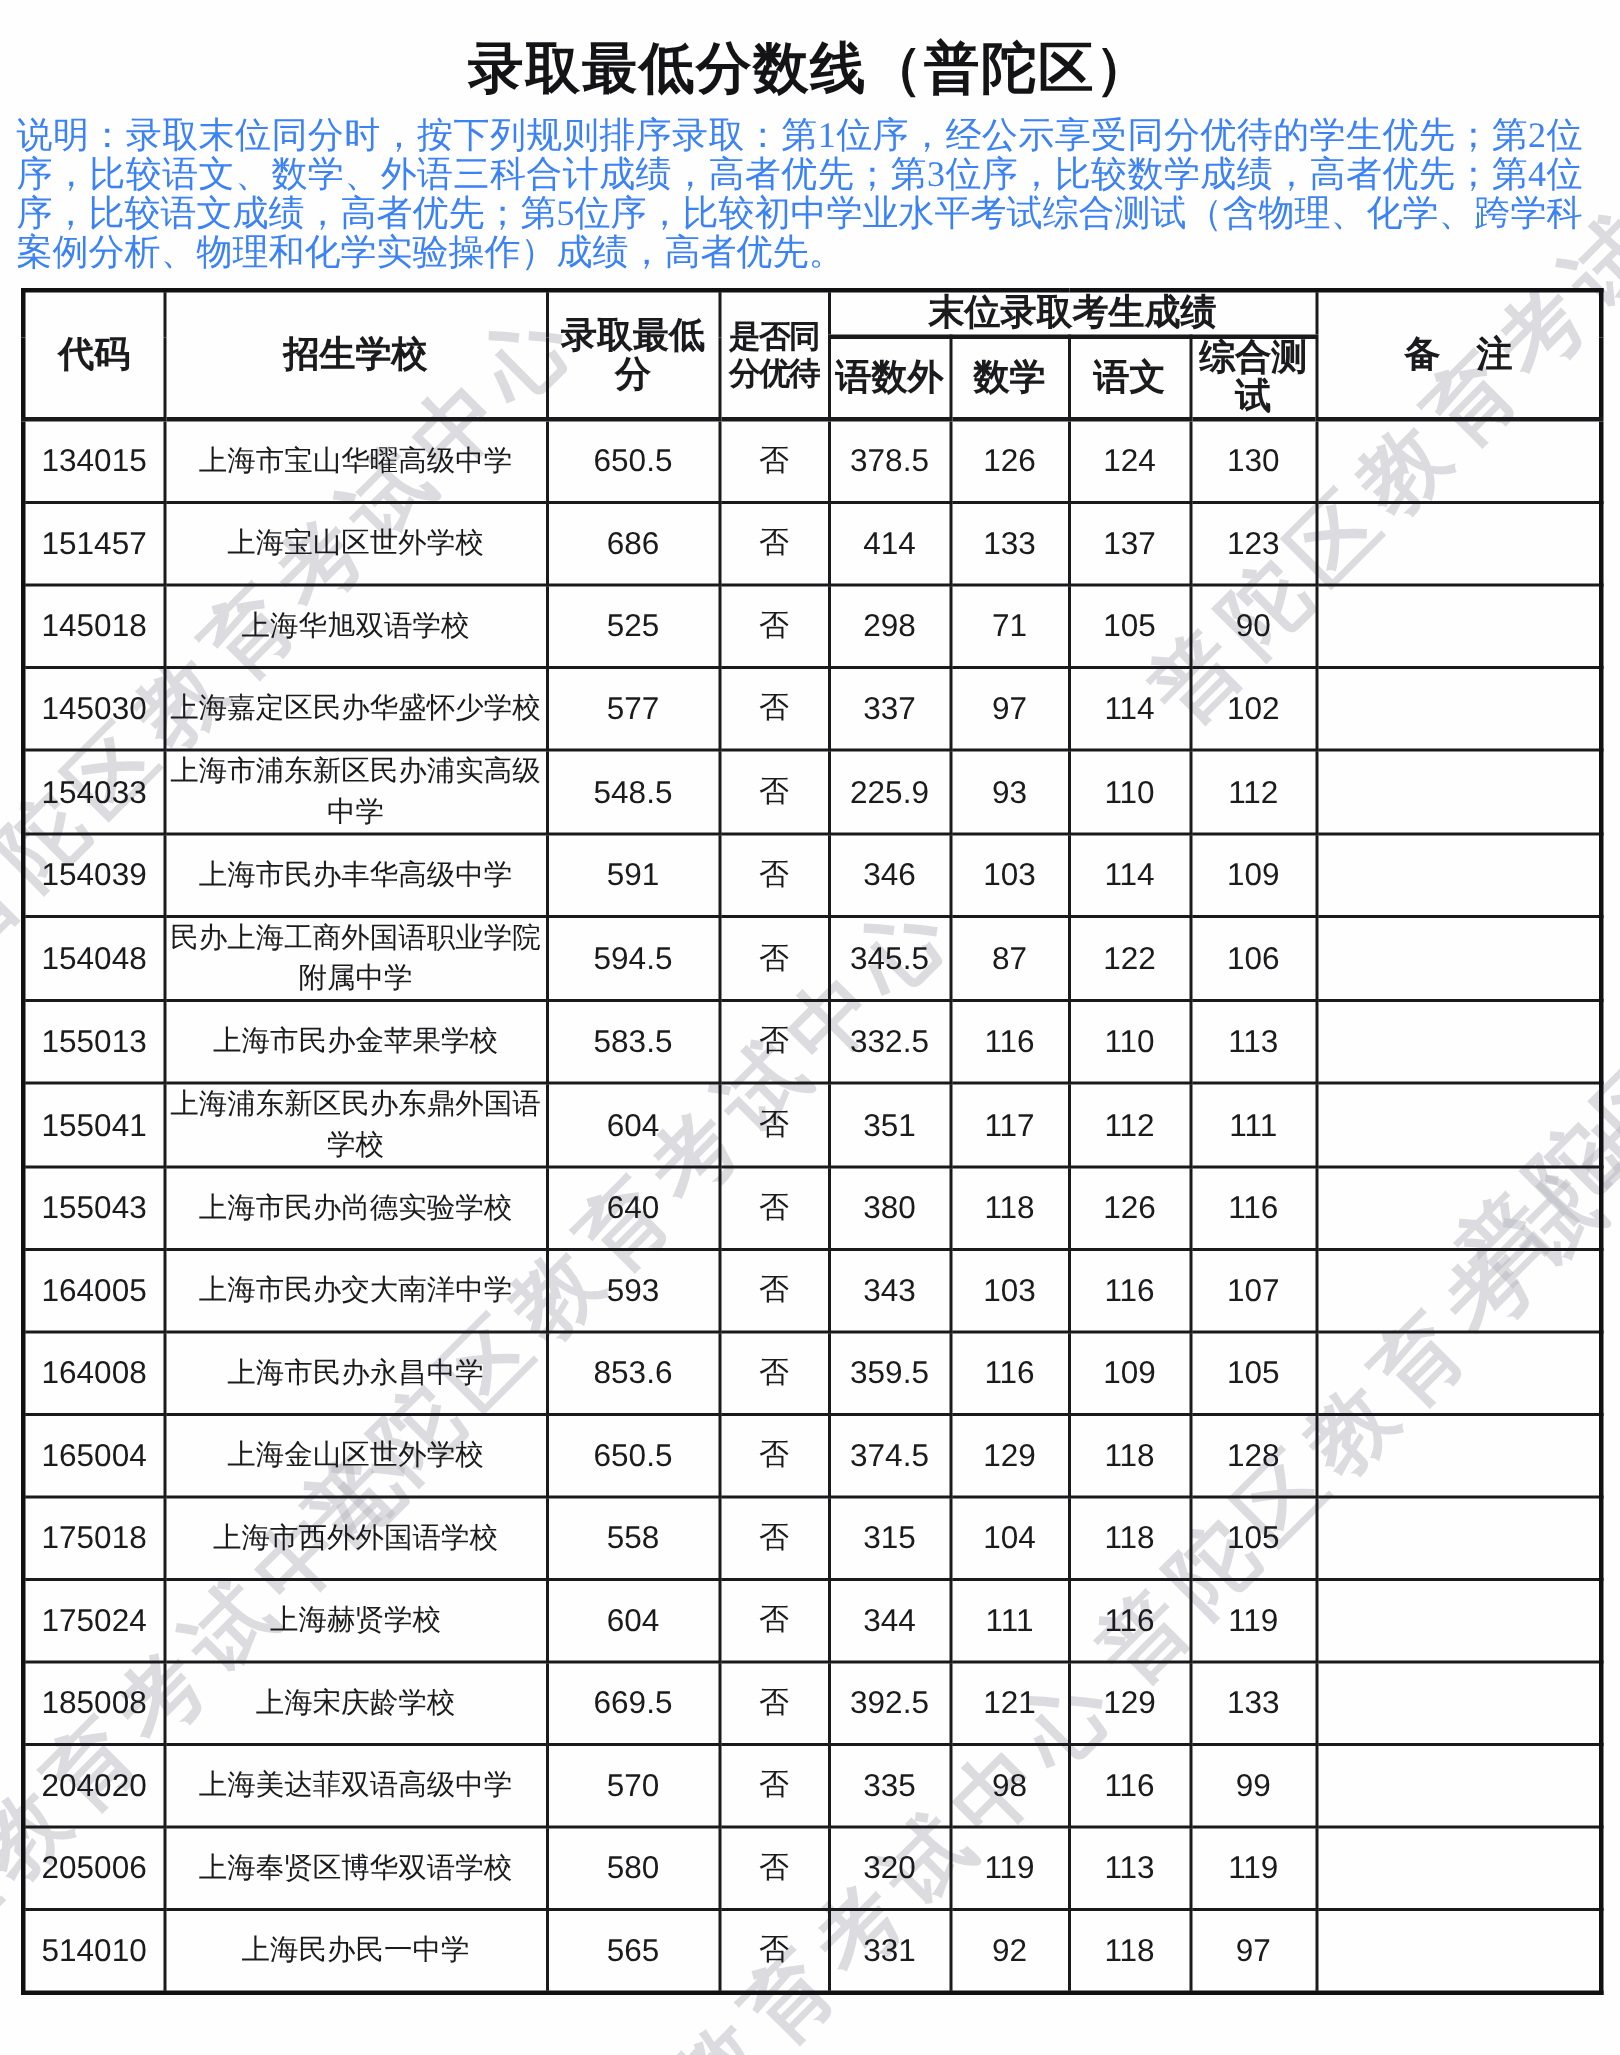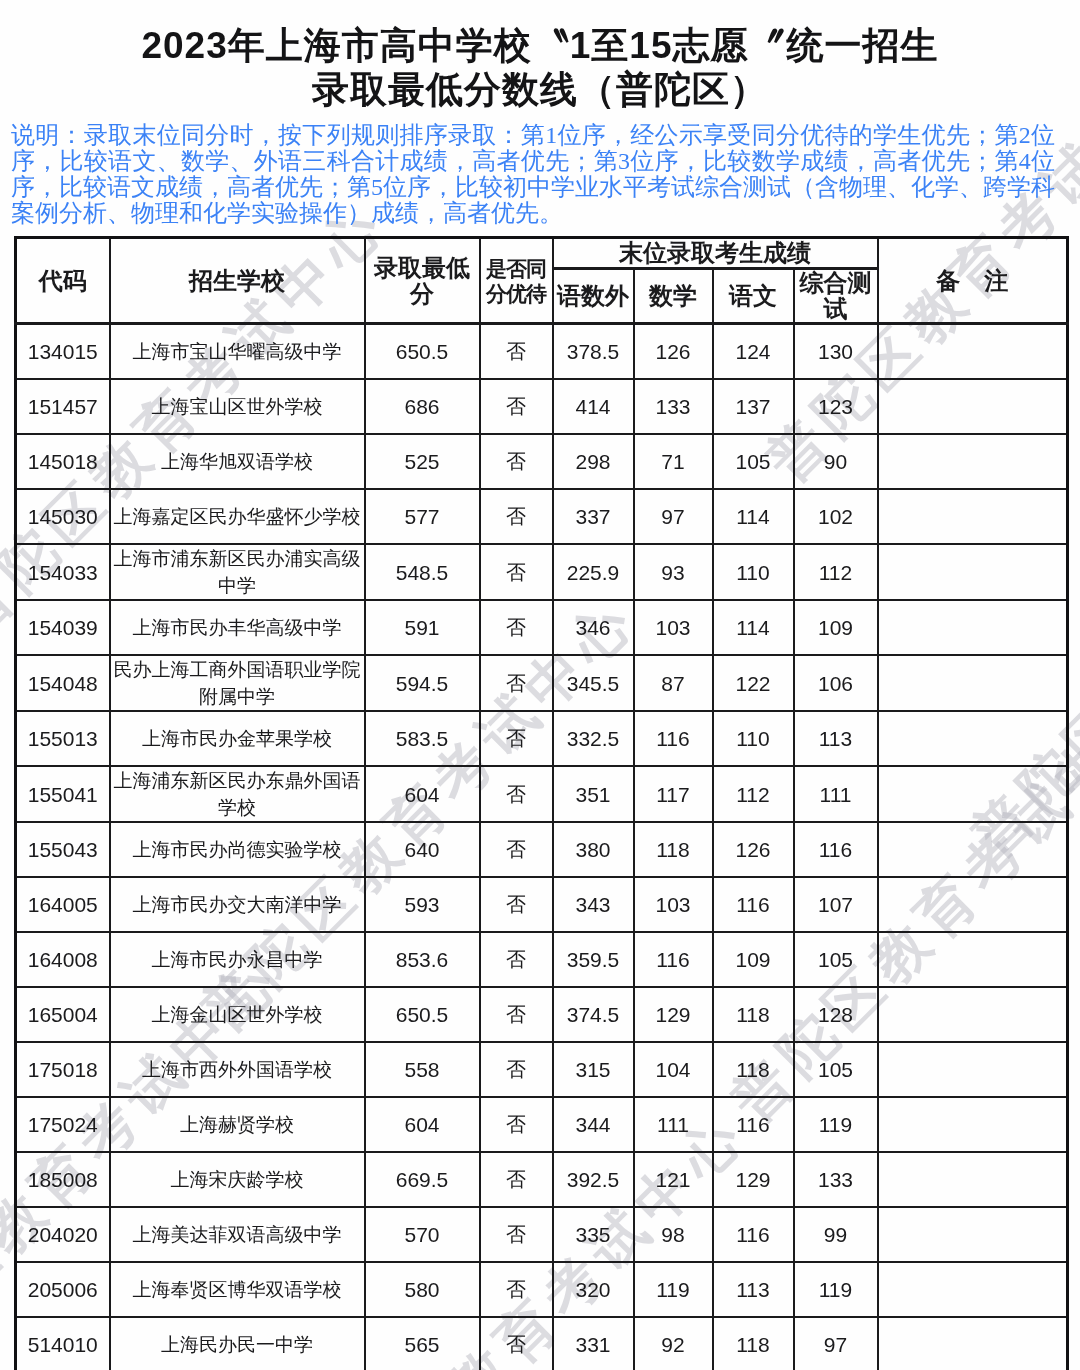--- a/index.html
+++ b/index.html
@@ -117,21 +117,20 @@
     <div class="wm" style="left:420px;  top:815px;">普陀区教育考试中心</div>
     <div class="wm" style="left:65px;   top:1175px;">普陀区教育考试中心</div>
     <div class="wm" style="left:950px;  top:905px;">普陀区教育考试中心</div>
     <div class="wm" style="left:530px;  top:1330px;">普陀区教育考试中心</div>
     <div class="wm" style="left:1190px; top:640px;">普陀区教育考试中心</div>
   </div>
 
   <div class="content">
 
     <h1 class="title">
-      <span class="title-line">2023年上海市高中学校〝1至15志愿〞统一招生</span>
       <span class="title-line">录取最低分数线（普陀区）</span>
     </h1>
 
     <p class="note">说明：录取末位同分时，按下列规则排序录取：第1位序，经公示享受同分优待的学生优先；第2位序，比较语文、数学、外语三科合计成绩，高者优先；第3位序，比较数学成绩，高者优先；第4位序，比较语文成绩，高者优先；第5位序，比较初中学业水平考试综合测试（含物理、化学、跨学科案例分析、物理和化学实验操作）成绩，高者优先。</p>
 
     <table class="score-table">
       <colgroup>
         <col style="width:94px">
         <col style="width:255px">
         <col style="width:115px">

